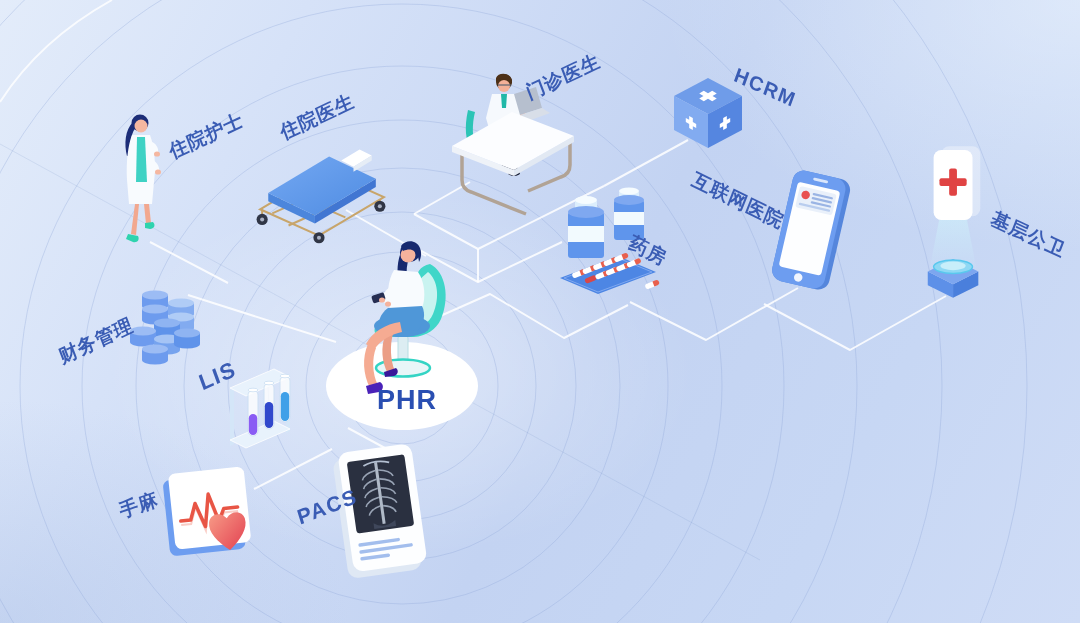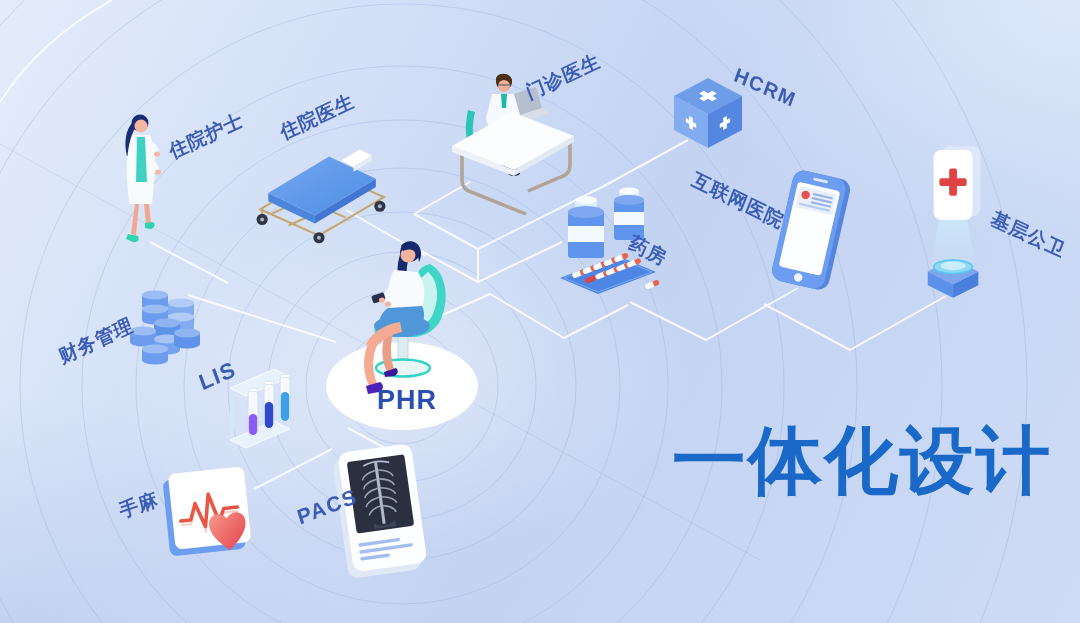--- a/index.html
+++ b/index.html
@@ -385,14 +385,13 @@
   <div class="label l-hcrm lat">HCRM</div>
   <div class="label l-net">互联网医院</div>
   <div class="label l-pub">基层公卫</div>
   <div class="label l-pharm">药房</div>
   <div class="label l-fin">财务管理</div>
   <div class="label l-lis lat">LIS</div>
   <div class="label l-anes">手麻</div>
   <div class="label l-pacs lat">PACS</div>
 
   <div class="phr">PHR</div>
-  <div class="headline">一体化设计</div>
 </div>
 
 </body></html>

